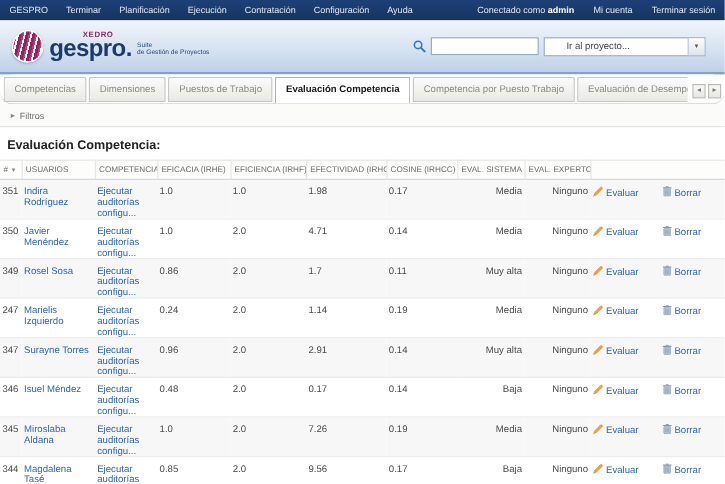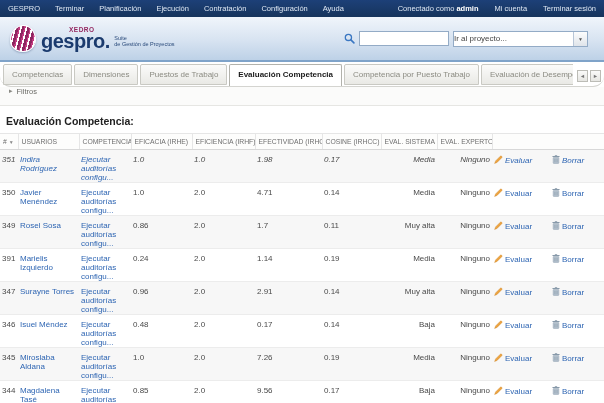--- a/index.html
+++ b/index.html
@@ -43,21 +43,21 @@
   .search-zone { margin-left: auto; display: flex; align-items: center; margin-right: 6px; }
   .search-zone .icon-wrap { margin-right: 4px; display: flex; }
   .search-input {
     width: 90px; height: 15px; border: 1px solid #93abc6; background: #fff;
     font-size: 8px; padding: 0 3px; font-family: inherit;
   }
   .combo {
     width: 135px; height: 16px; margin-left: 4px; background: #fff;
     border: 1px solid #93abc6; display: flex; align-items: center;
   }
-  .combo-text { flex: 1; font-size: 8px; color: #444; padding-left: 0; }
+  .combo-text { flex: 1; font-size: 8px; color: #444; padding-left: 18px; }
   .combo-btn {
     width: 14px; height: 14px; margin-right: 0; border-left: 1px solid #b8c6d8;
     background: linear-gradient(#fdfdfd, #dfe4ea); display: flex;
     align-items: center; justify-content: center; font-size: 5px; color: #555; cursor: pointer;
   }
   
   .tabs-row {
     height: 25px; display: flex; align-items: flex-end;
     background: #ffffff; border-bottom: 1px solid #d4d4d0; padding: 0 3px; border-radius: 11px;
   }
@@ -74,21 +74,21 @@
     margin-bottom: -1px; padding-bottom: 7px; position: relative; z-index: 2;
   }
   .tab-arrows { display: flex; gap: 2px; margin-left: 4px; margin-bottom: 4px; }
   .tab-arrow-btn {
     width: 11px; height: 12px; border: 1px solid #bcbcb6; background: linear-gradient(#fafaf9,#e6e6e2);
     font-size: 5.5px; color: #777; display: flex; align-items: center; justify-content: center; cursor: pointer;
   }
   
   .filters-row {
     height: 19px; background: #fbfbfa; border-bottom: 1px solid #e6e6e3;
-    display: flex; padding-left: 9px;
+    display: flex; align-items: center; padding-left: 9px;
     font-size: 7.5px; color: #6b6b66;
   }
   .filters-arrow { color: #8a8a84; font-size: 7px; margin-right: 4px; }
   
   .content { padding: 0; }
   .page-title {
     font-size: 10.5px; font-weight: bold; color: #222;
     margin: 9px 0 6px 6px;
   }
   table.grid { width: 604px; border-collapse: collapse; table-layout: fixed; }
@@ -97,21 +97,21 @@
     padding: 4px 3px; background: #fdfdfc;
     border-top: 1px solid #e6e6e6; border-bottom: 1px solid #d8d8d8;
     border-right: 1px solid #e6e6e6; white-space: nowrap; overflow: hidden;
   }
   table.grid th:last-child, table.grid th.no-sep { border-right: none; }
   table.grid td {
     font-size: 8px; color: #4a4a4a; vertical-align: top;
     padding: 5px 2px 0 2px; height: 33px; overflow: hidden;
   }
   table.grid tbody tr { border-top: 1px solid #ececec; }
-  table.grid tbody tr:first-child { border-top: none; font-style: italic; }
+  table.grid tbody tr:first-child { border-top: none; }
   table.grid tbody tr.alt { background: #f7f7f7; }
   td.c-id { padding-left: 5px; }
   td.num, th.num { text-align: left; }
   td.mid, th.mid { text-align: right; }
   a.cell-link { color: #2f66b3; text-decoration: none; cursor: pointer; }
   td.c-action { white-space: nowrap; text-align: left; padding-left: 8px; }
   .action-icon { display: inline-block; vertical-align: -1px; margin-right: 2px; }
 </style>
 </head>
 <body>
@@ -279,21 +279,21 @@
           <td class="c-action"><span class="action-icon"><svg width="8" height="9" viewBox="0 0 8 9">
                 <rect x="1.2" y="2.4" width="5.6" height="6" rx="0.6" fill="#b9c6d2" stroke="#8799a9" stroke-width="0.5"></rect>
                 <rect x="0.4" y="1.1" width="7.2" height="1" rx="0.3" fill="#8799a9"></rect>
                 <rect x="2.8" y="0.3" width="2.4" height="0.9" rx="0.3" fill="#8799a9"></rect>
                 <line x1="2.7" y1="3.6" x2="2.7" y2="7.4" stroke="#8596a5" stroke-width="0.5"></line>
                 <line x1="4" y1="3.6" x2="4" y2="7.4" stroke="#8596a5" stroke-width="0.5"></line>
                 <line x1="5.3" y1="3.6" x2="5.3" y2="7.4" stroke="#8596a5" stroke-width="0.5"></line>
               </svg></span><a class="cell-link">Borrar</a></td>
         </tr>
         <tr>
-          <td class="c-id">391</td>
+          <td class="c-id">247</td>
           <td class="c-user"><a class="cell-link">Marielis Izquierdo</a></td>
           <td class="c-comp"><a class="cell-link">Ejecutar auditorías configu...</a></td>
           <td class="num">0.24</td>
           <td class="num">2.0</td>
           <td class="num">1.14</td>
           <td class="num">0.19</td>
           <td class="mid">Media</td>
           <td class="mid">Ninguno</td>
           <td class="c-action"><span class="action-icon"><svg width="9" height="9" viewBox="0 0 9 9">
                 <path d="M0.6 8.5 L1.6 5.9 L6.3 1.2 A0.9 0.9 0 0 1 7.6 1.2 L7.8 1.4 A0.9 0.9 0 0 1 7.8 2.7 L3.1 7.4 Z" fill="#eda33f" stroke="#c9872a" stroke-width="0.4"></path>

